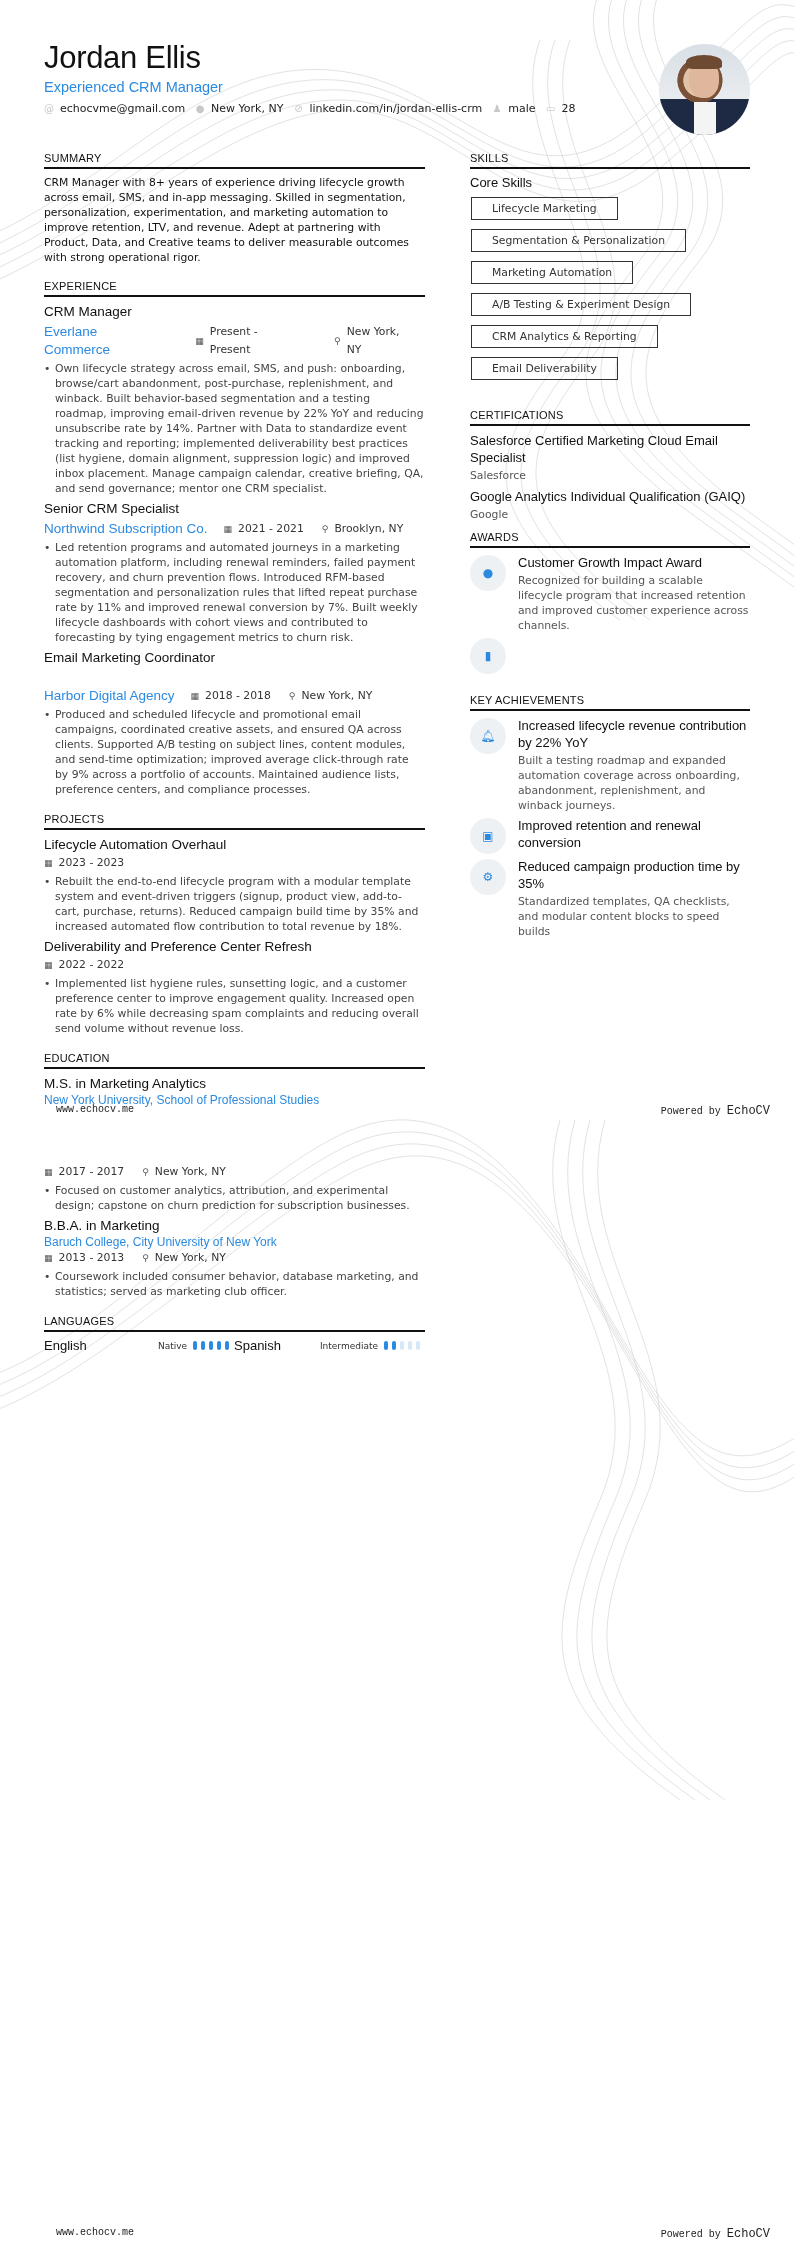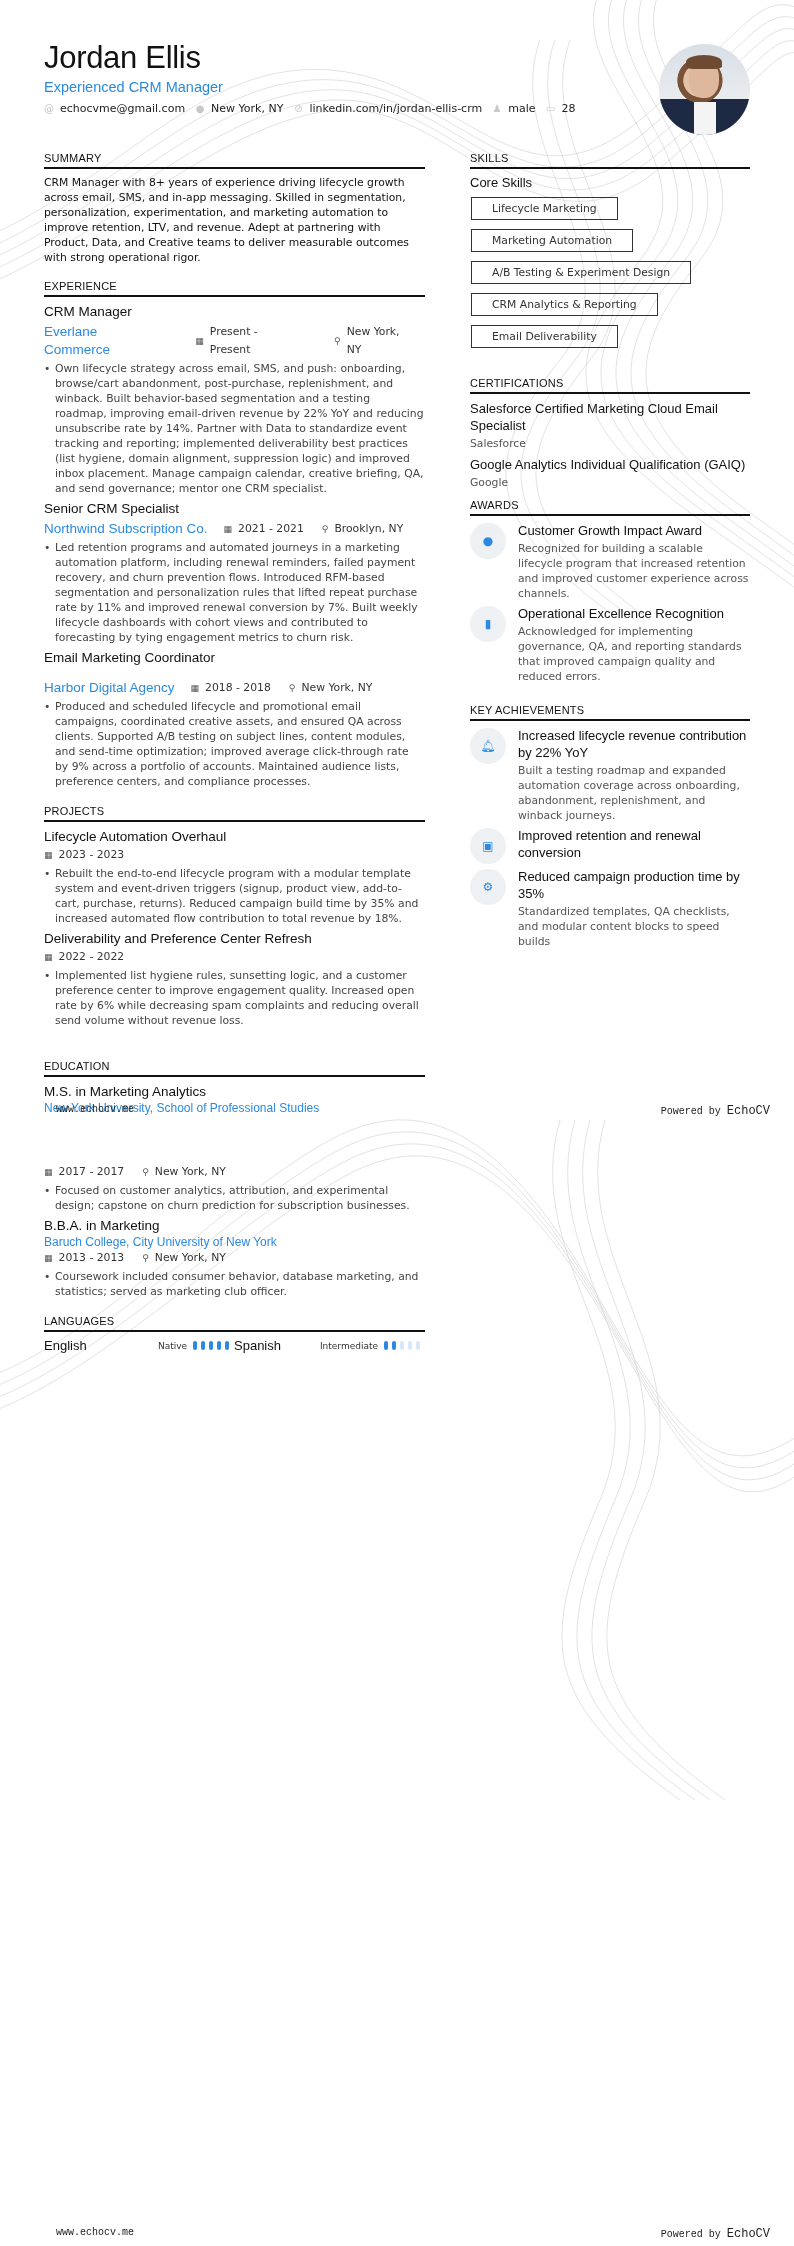--- a/index.html
+++ b/index.html
@@ -155,21 +155,21 @@
             </span>
         </div>
         <div class="bullet">
             <span class="dot">•</span>
             <span>Led retention programs and automated journeys in a marketing automation platform, including renewal reminders, failed payment recovery, and churn prevention flows. Introduced RFM-based segmentation and personalization rules that lifted repeat purchase rate by 11% and improved renewal conversion by 7%. Built weekly lifecycle dashboards with cohort views and contributed to forecasting by tying engagement metrics to churn risk.</span>
           </div>
       </div>
 
       <div style="margin-top:4px;">
         <div class="item-title">Email Marketing Coordinator</div>
-        <div class="meta-row" style="margin-top:12px;">
+        <div class="meta-row" style="margin-top:20px;">
           <span class="company">Harbor Digital Agency</span>
           <span class="meta">
               <span class="micon">▦</span>
               <span>2018 - 2018</span>
             </span>
           <span class="meta">
               <span class="micon">⚲</span>
               <span>New York, NY</span>
             </span>
         </div>
@@ -199,33 +199,34 @@
             <span class="micon">▦</span>
             <span>2022 - 2022</span>
           </div>
         <div class="bullet">
             <span class="dot">•</span>
             <span>Implemented list hygiene rules, sunsetting logic, and a customer preference center to improve engagement quality. Increased open rate by 6% while decreasing spam complaints and reducing overall send volume without revenue loss.</span>
           </div>
       </div>
     </div>
 
-    <div style="margin-top:32px;">
+    <div style="margin-top:16px;">
       <div class="sec-title">EDUCATION</div>
       <div class="item-title">M.S. in Marketing Analytics</div>
       <div class="company" style="font-size:12px;display:block;">New York University, School of Professional Studies</div>
     </div>
   </div>
 
   <div class="col-right" style="top:152px;">
     <div>
       <div class="sec-title">SKILLS</div>
       <div class="skill-sub">Core Skills</div>
       <div>
         <div><span class="skill-tag">Lifecycle Marketing</span></div>
+        <div><span class="skill-tag">Segmentation &amp; Personalization</span></div>
         <div><span class="skill-tag">Marketing Automation</span></div>
         <div><span class="skill-tag">A/B Testing &amp; Experiment Design</span></div>
         <div><span class="skill-tag">CRM Analytics &amp; Reporting</span></div>
         <div><span class="skill-tag">Email Deliverability</span></div>
       </div>
     </div>
 
     <div style="margin-top:23px;">
       <div class="sec-title">CERTIFICATIONS</div>
       <div class="cert-title">Salesforce Certified Marketing Cloud Email Specialist</div>
@@ -242,24 +243,20 @@
           </div>
         <div class="abody">
           <div class="atitle">Customer Growth Impact Award</div>
           <div class="adesc">Recognized for building a scalable lifecycle program that increased retention and improved customer experience across channels.</div>
         </div>
       </div>
       <div class="award">
         <div class="aicon">
             <span>▮</span>
           </div>
-        <div class="abody">
-          <div class="atitle">Operational Excellence Recognition</div>
-          <div class="adesc">Acknowledged for implementing governance, QA, and reporting standards that improved campaign quality and reduced errors.</div>
-        </div>
       </div>
     </div>
 
     <div style="margin-top:20px;">
       <div class="sec-title">KEY ACHIEVEMENTS</div>
       <div class="award">
         <div class="aicon">
             <span>🔔︎</span>
           </div>
         <div class="abody">

